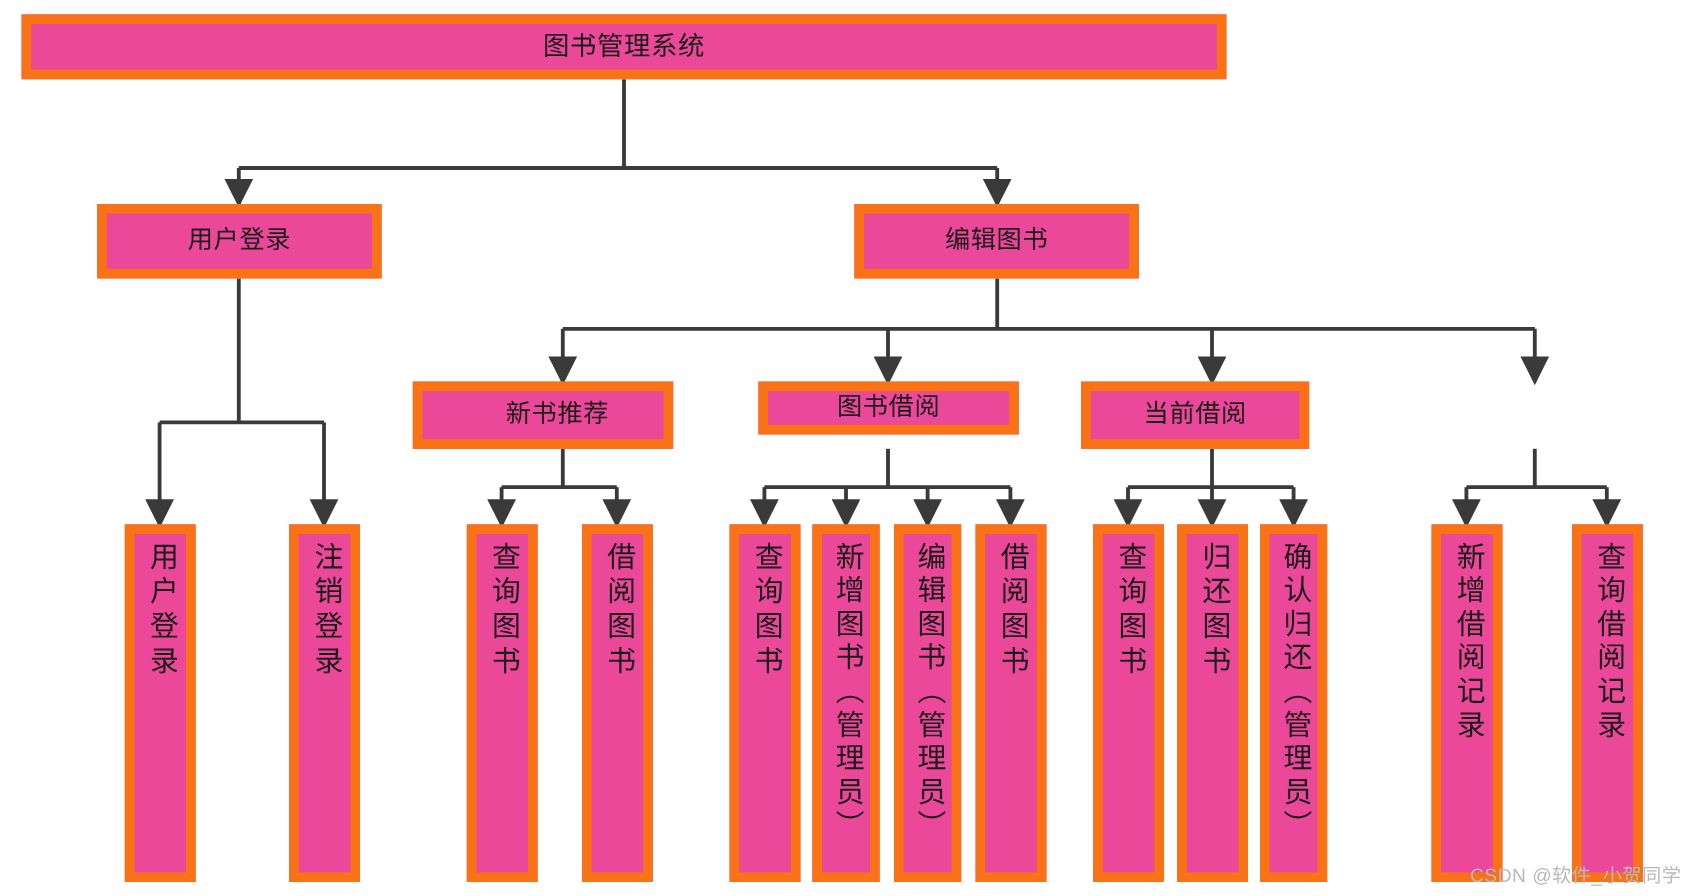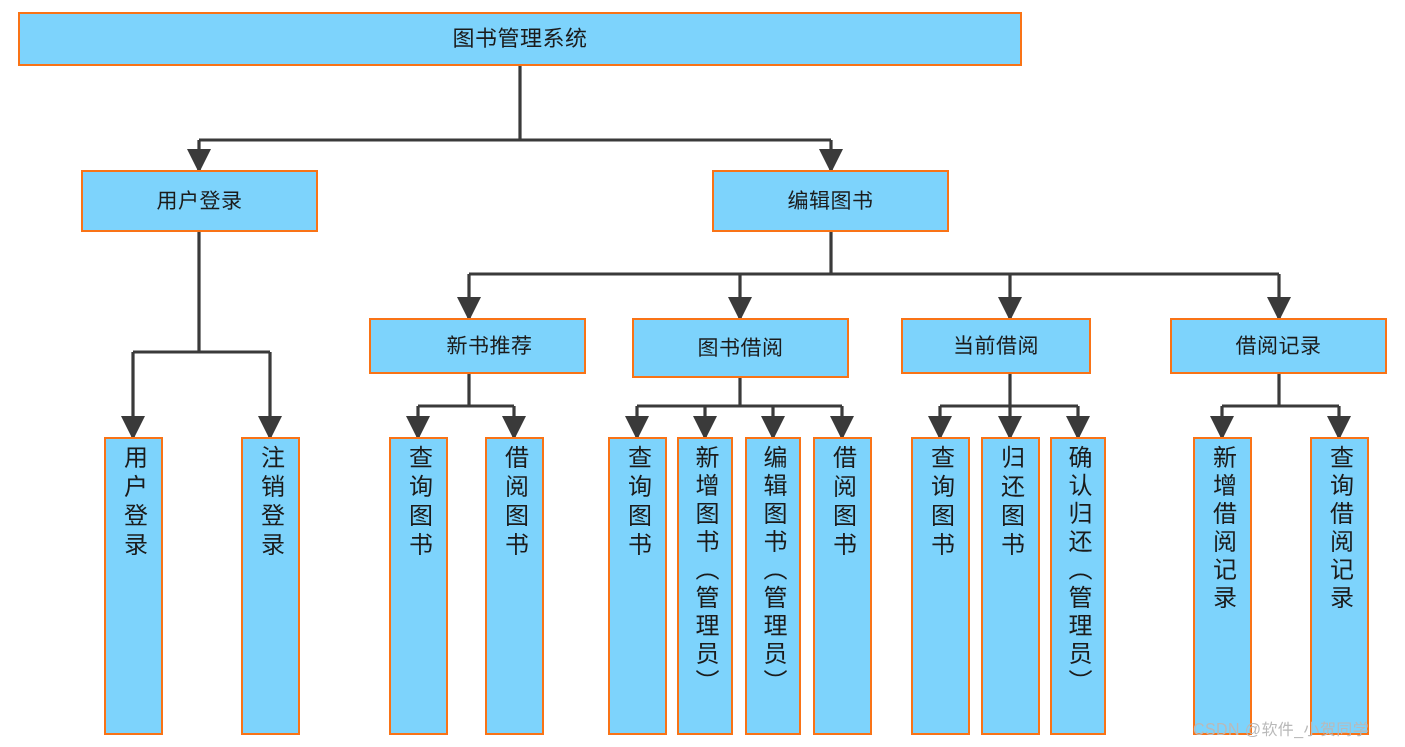--- a/index.html
+++ b/index.html
@@ -17,22 +17,22 @@
   }
   #wires{
     position:absolute;
     left:0; top:0;
     width:1405px; height:747px;
     pointer-events:none;
   }
   .node{
     position:absolute;
     box-sizing:border-box;
-    background:#7dd3fc;
-    border:2px solid #f97316;
+    background:#ec4899;
+    border:8px solid #f97316;
     display:flex;
     align-items:center;
     justify-content:center;
     color:#1b1b1b;
     z-index:2;
   }
   .node .lbl{
     display:block;
     text-align:center;
     line-height:1.12;
@@ -67,20 +67,21 @@
   .watermark{
     position:absolute;
     left:1193px;
     top:716px;
     font-size:16px;
     color:#b9b9b9;
     letter-spacing:0.4px;
     white-space:nowrap;
     z-index:3;
     font-family:"Liberation Sans","DejaVu Sans",sans-serif;
+    padding-left:32px;
   }
 </style>
 </head>
 <body>
 
 <div id="canvas">
 
   <svg id="wires" viewBox="0 0 1405 747" width="1405" height="747" xmlns="http://www.w3.org/2000/svg">
     <defs>
       <marker id="arrow" viewBox="0 0 12 12" refX="10.5" refY="6" markerWidth="7.5" markerHeight="7.5" orient="auto-start-reverse">
@@ -136,35 +137,32 @@
   </div>
 
   <div class="node horiz" style="left:81px;top:170px;width:237px;height:62px;">
     <span class="lbl">用户登录</span>
   </div>
 
   <div class="node horiz" style="left:712px;top:170px;width:237px;height:62px;">
     <span class="lbl">编辑图书</span>
   </div>
 
-  <div class="node horiz" style="left:369px;top:318px;width:217px;height:56px;padding-left:24px;">
+  <div class="node horiz" style="left:344px;top:318px;width:217px;height:56px;padding-left:24px;">
     <span class="lbl">新书推荐</span>
   </div>
 
-  <div class="node horiz" style="left:632px;top:318px;width:217px;height:60px;">
+  <div class="node horiz" style="left:632px;top:318px;width:217px;height:44px;">
     <span class="lbl">图书借阅</span>
   </div>
 
   <div class="node horiz" style="left:901px;top:318px;width:190px;height:56px;">
     <span class="lbl">当前借阅</span>
   </div>
 
-  <div class="node horiz" style="left:1170px;top:318px;width:217px;height:56px;">
-    <span class="lbl">借阅记录</span>
-  </div>
 
   <div class="node vert" style="left:104px;top:437px;width:59px;height:298px;">
     <span class="lbl">用户登录</span>
   </div>
 
   <div class="node vert" style="left:241px;top:437px;width:59px;height:298px;">
     <span class="lbl">注销登录</span>
   </div>
 
   <div class="node vert" style="left:389px;top:437px;width:59px;height:298px;">

